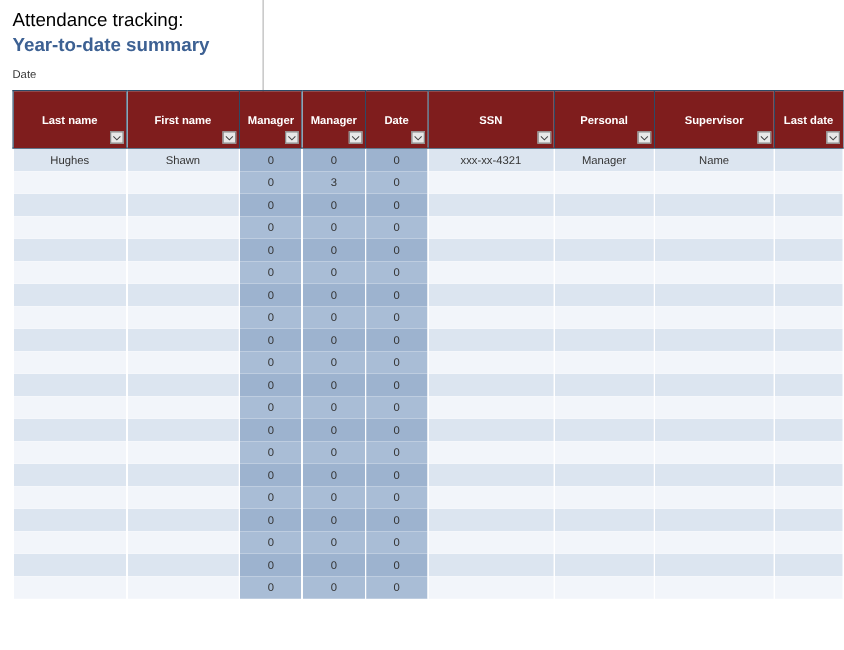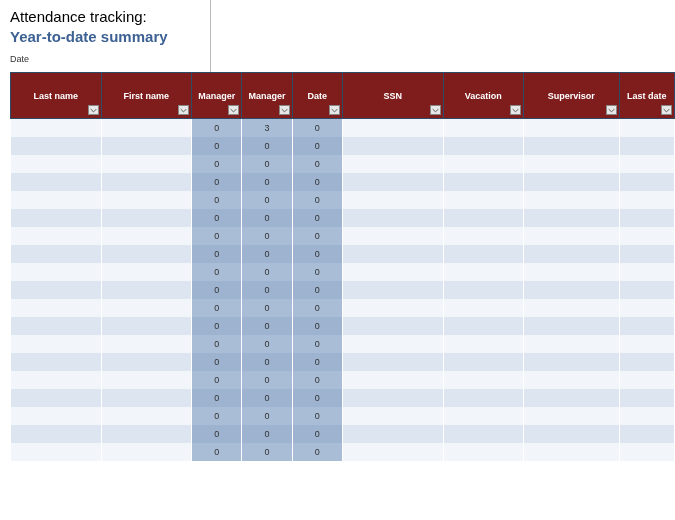--- a/index.html
+++ b/index.html
@@ -82,38 +82,49 @@
           <th><span>Date</span><span class="filter">
                 <svg viewBox="0 0 10 6">
                   <path d="M1 1 L5 5 L9 1" fill="none" stroke="#444" stroke-width="1.2"></path>
                 </svg>
               </span></th>
           <th><span>SSN</span><span class="filter">
                 <svg viewBox="0 0 10 6">
                   <path d="M1 1 L5 5 L9 1" fill="none" stroke="#444" stroke-width="1.2"></path>
                 </svg>
               </span></th>
-          <th><span>Vacation</span><span class="filter">
+          <th><span>Personal</span><span class="filter">
                 <svg viewBox="0 0 10 6">
                   <path d="M1 1 L5 5 L9 1" fill="none" stroke="#444" stroke-width="1.2"></path>
                 </svg>
               </span></th>
           <th><span>Supervisor</span><span class="filter">
                 <svg viewBox="0 0 10 6">
                   <path d="M1 1 L5 5 L9 1" fill="none" stroke="#444" stroke-width="1.2"></path>
                 </svg>
               </span></th>
           <th><span>Last date</span><span class="filter">
                 <svg viewBox="0 0 10 6">
                   <path d="M1 1 L5 5 L9 1" fill="none" stroke="#444" stroke-width="1.2"></path>
                 </svg>
               </span></th>
         </tr>
       </thead>
       <tbody id="tbody">
+          <tr class="odd">
+            <td>Hughes</td>
+            <td>Shawn</td>
+            <td class="hl">0</td>
+            <td class="hl">0</td>
+            <td class="hl">0</td>
+            <td>xxx-xx-4321</td>
+            <td>Manager</td>
+            <td>Name</td>
+            <td></td>
+          </tr>
           <tr class="even">
             <td></td>
             <td></td>
             <td class="hl">0</td>
             <td class="hl">3</td>
             <td class="hl">0</td>
             <td></td>
             <td></td>
             <td></td>
             <td></td>

